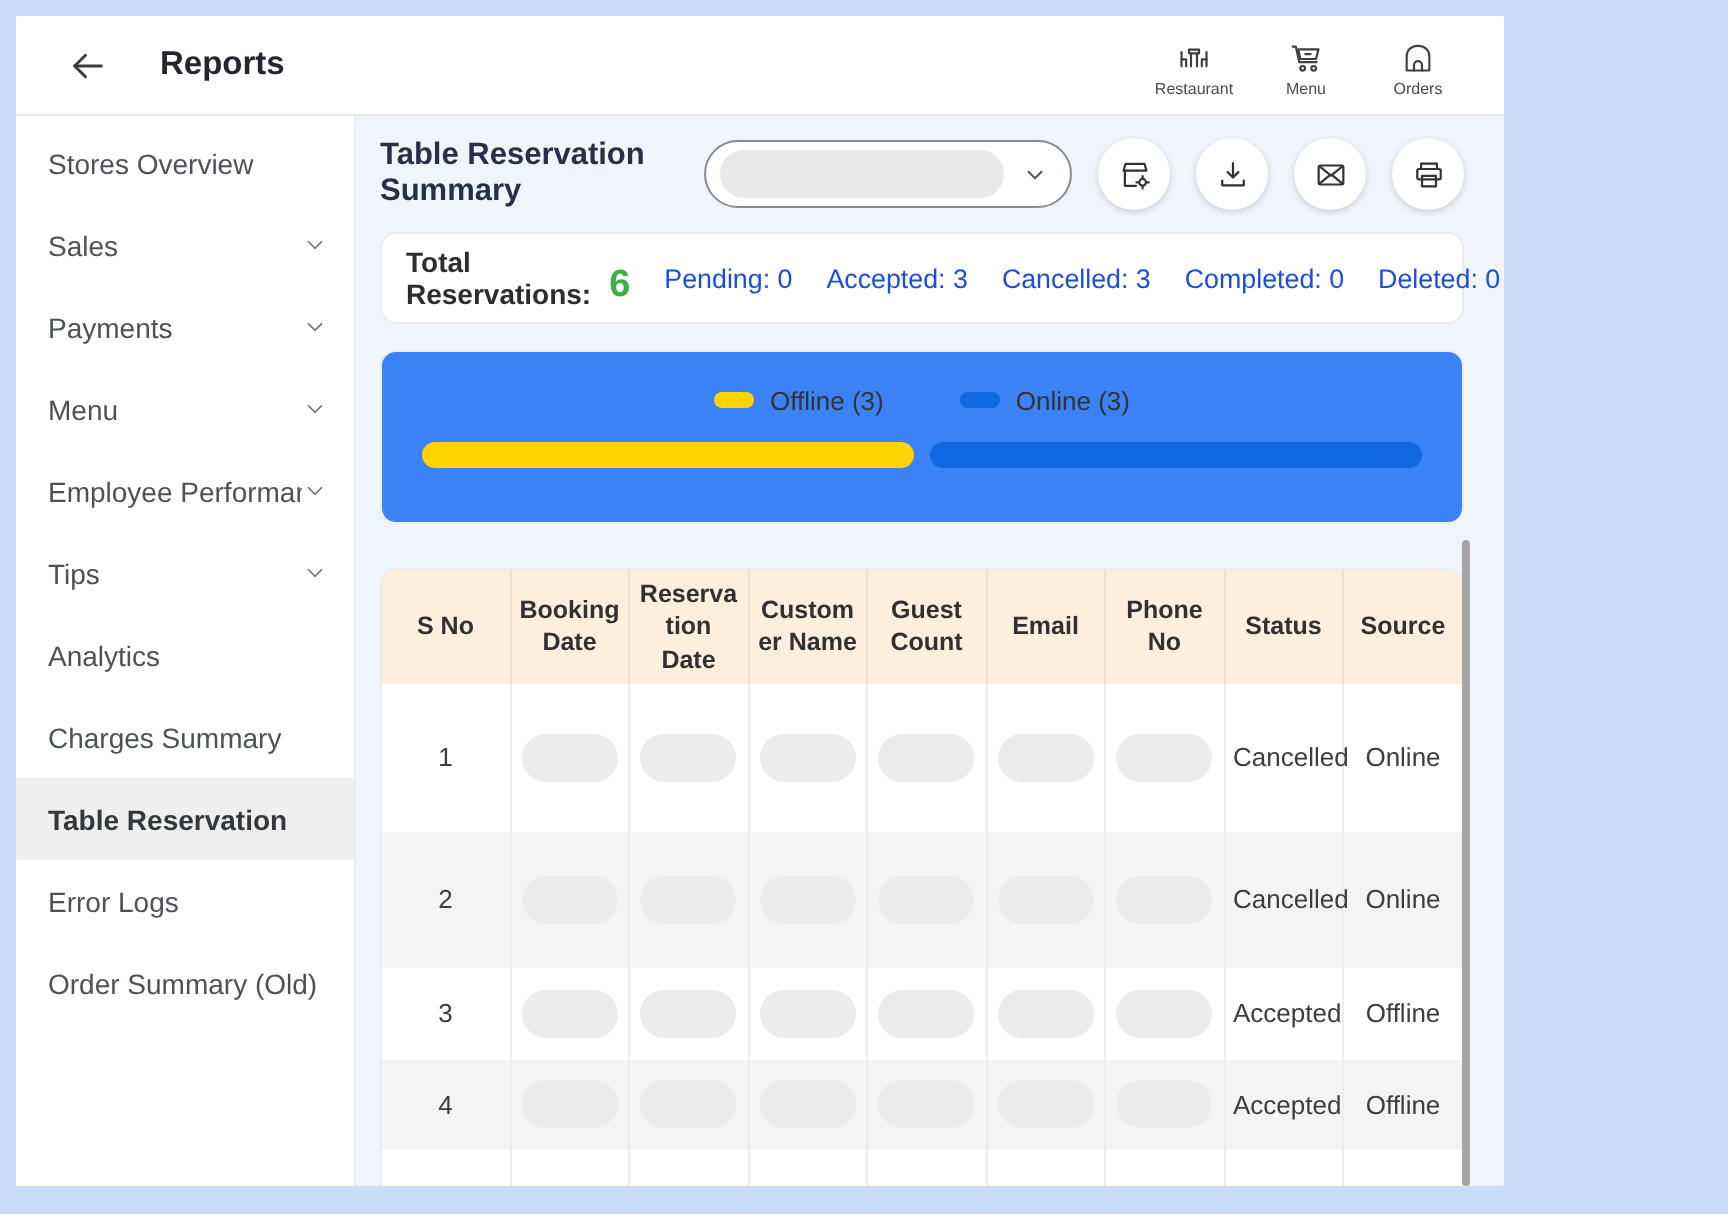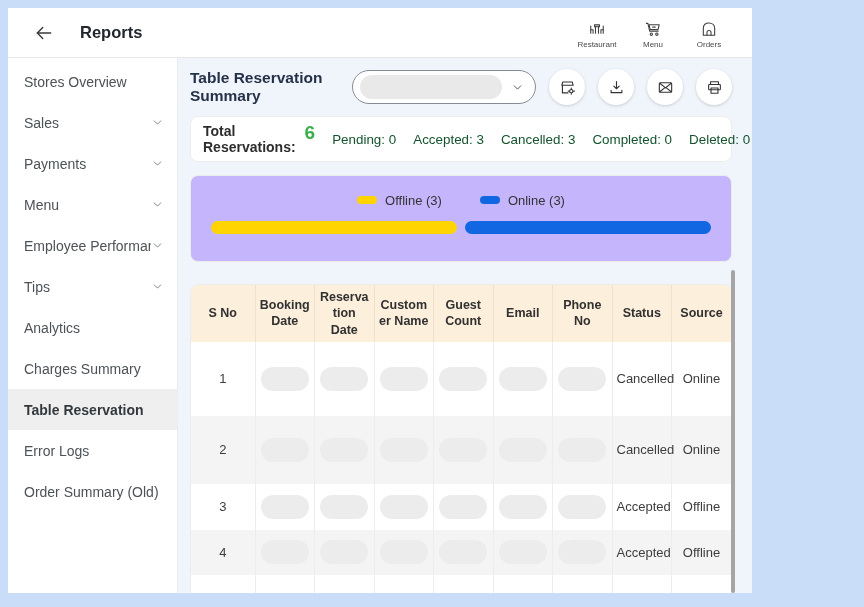--- a/index.html
+++ b/index.html
@@ -47,28 +47,28 @@
   .page-title { font-size:15.5px; font-weight:700; color:#243149; }
   .controls { margin-left:auto; display:flex; align-items:center; gap:13px; }
   .store-dd { width:184px; height:34px; background:#fff; border:1.2px solid #878c94; border-radius:17px; display:flex; align-items:center; padding:0 11px 0 7px; }
   .dd-blob { flex:1; height:24px; background:#e9e9e9; border-radius:12px; margin-right:9px; }
   .store-dd svg { width:13px; height:13px; stroke:#555; fill:none; stroke-width:1.8; stroke-linecap:round; stroke-linejoin:round; }
   .icon-btn { width:36px; height:36px; border-radius:50%; background:#fff; border:none; box-shadow:0 1px 3px rgba(60,64,67,.22); display:grid; place-items:center; }
   .icon-btn svg { width:19px; height:19px; stroke:#333; fill:none; stroke-width:1.4; stroke-linecap:round; stroke-linejoin:round; }
 
   
   .summary-card { height:46px; min-height:46px; background:#fff; border:1px solid #ececec; border-radius:8px; display:flex; align-items:center; }
-  .sum-left { width:252px; display:flex; align-items:flex-start; justify-content:center; gap:9px;padding-left:12px; }
+  .sum-left { width:252px; display:flex; align-items:flex-end; justify-content:center; gap:9px;padding-left:12px; }
   .sum-label { font-size:14px; font-weight:700; color:#2d2d2d; }
   .sum-value { font-size:19px; font-weight:700; color:#3bb04a; position:relative; top:-1px; }
   .sum-div { width:1px; height:27px; background:#dcdcdc; }
-  .stats { display:flex; gap:17px; padding-left:17px; font-size:13.4px; color:#14532d; white-space:nowrap; }
-
-  
-  .chart-card { margin-top:13px; height:87px; min-height:87px; background:#c4b5fd; border:1px solid #ececec; border-radius:8px; padding:16px 20px 0; }
+  .stats { display:flex; gap:17px; padding-left:17px; font-size:13.4px; color:#1d4ed8; white-space:nowrap; }
+
+  
+  .chart-card { margin-top:13px; height:87px; min-height:87px; background:#3b82f6; border:1px solid #ececec; border-radius:8px; padding:16px 20px 0; }
   .legend { display:flex; justify-content:center; align-items:center; gap:38px; height:16px; }
   .legend-item { display:flex; align-items:center; gap:8px; font-size:13px; color:#333; }
   .legend-pill { width:20px; height:8px; border-radius:4px; }
   .bars { display:flex; gap:8px; margin-top:13px; height:13px; }
   .bar { border-radius:7px; height:13px; }
 
   
   .table-card { margin-top:22px; flex:1; min-height:0; background:#fff; border:1px solid #ececec; border-bottom:none; border-radius:8px 8px 0 0; overflow:hidden; }
   table { width:100%; border-collapse:collapse; table-layout:fixed; }
   th { background:#fcefdc; height:48px; font-size:12.5px; font-weight:700; color:#313131; padding:4px 4px; border-right:1px solid rgba(0,0,0,.055); word-break:break-word; line-height:1.3; text-align:center; }

